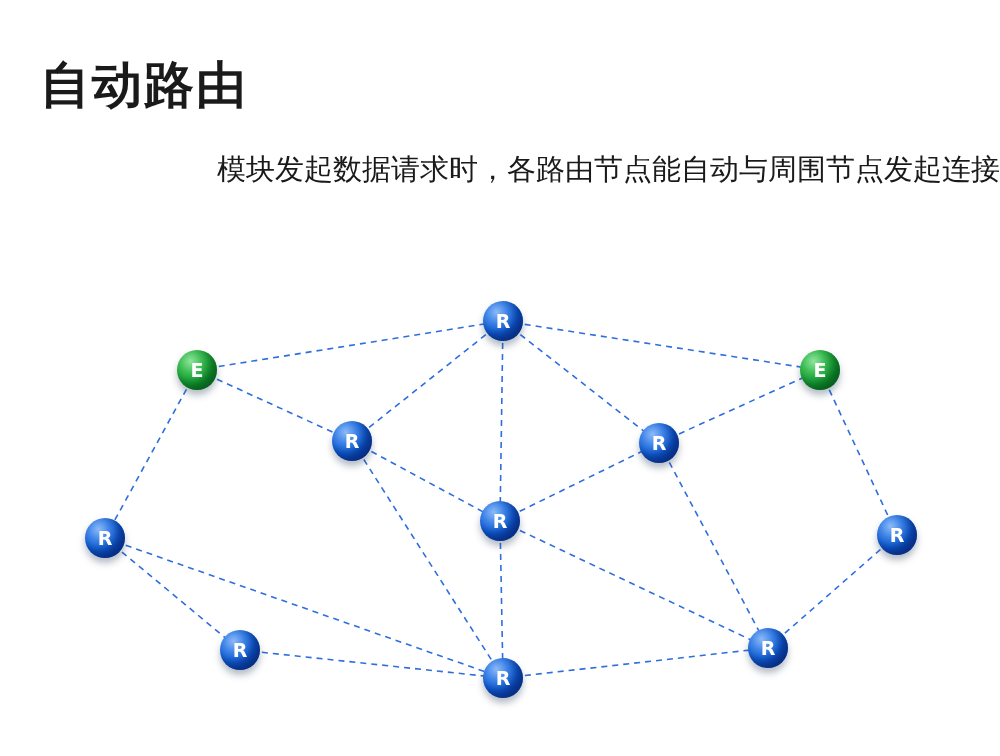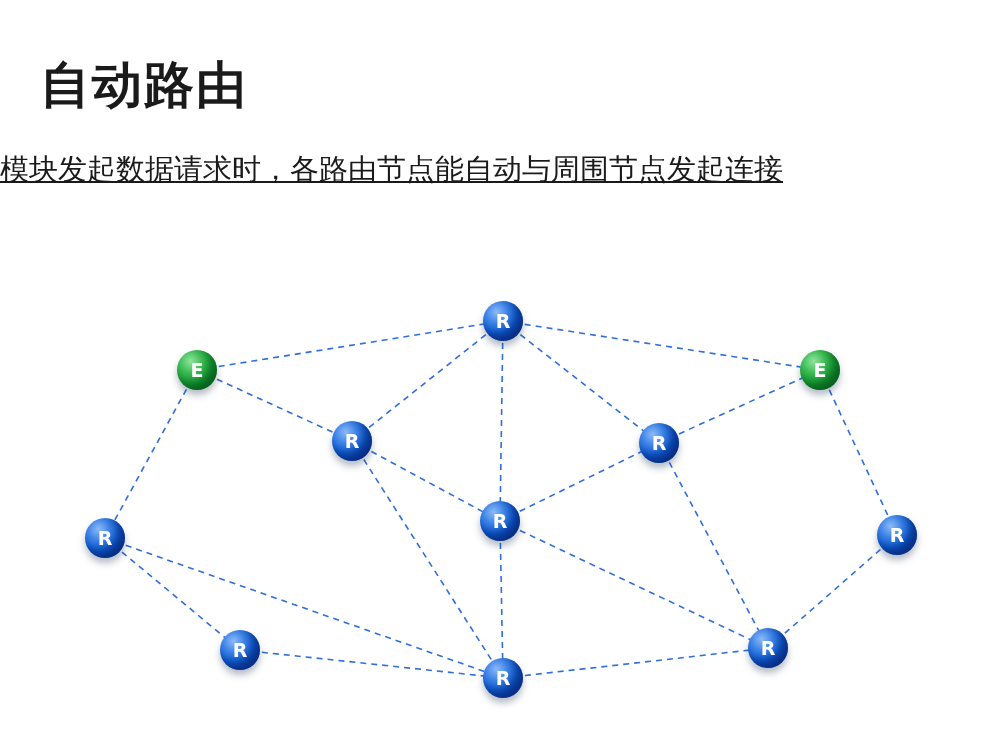--- a/index.html
+++ b/index.html
@@ -26,25 +26,24 @@
     font-weight: 600;
     color: #1a1a1a;
     letter-spacing: 2px;
     padding-left: 40px;
   }
   .subtitle {
     position: absolute;
     left: 0;
     width: 100%;
     margin: 0;
-    text-align: left;
+    text-align: right;
     font-size: 29px;
     font-weight: 400;
     color: #1a1a1a;
-    text-decoration: underline;
   }
   .subtitle.line1 { top: 150px; }
   .subtitle.line2 { top: 198px; }
 
   .diagram {
     position: absolute;
     left: 0;
     top: 0;
     width: 1000px;
     height: 756px;

